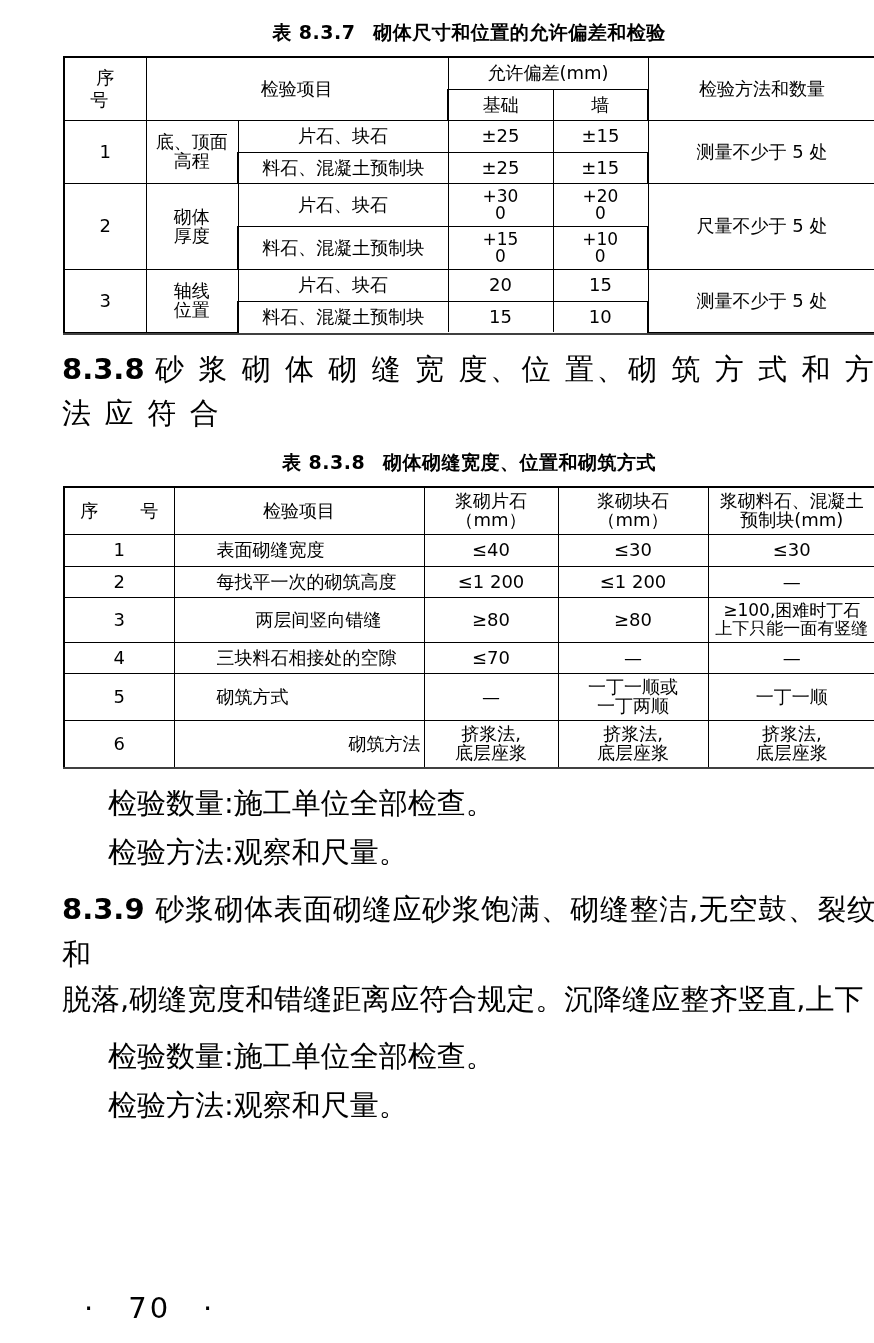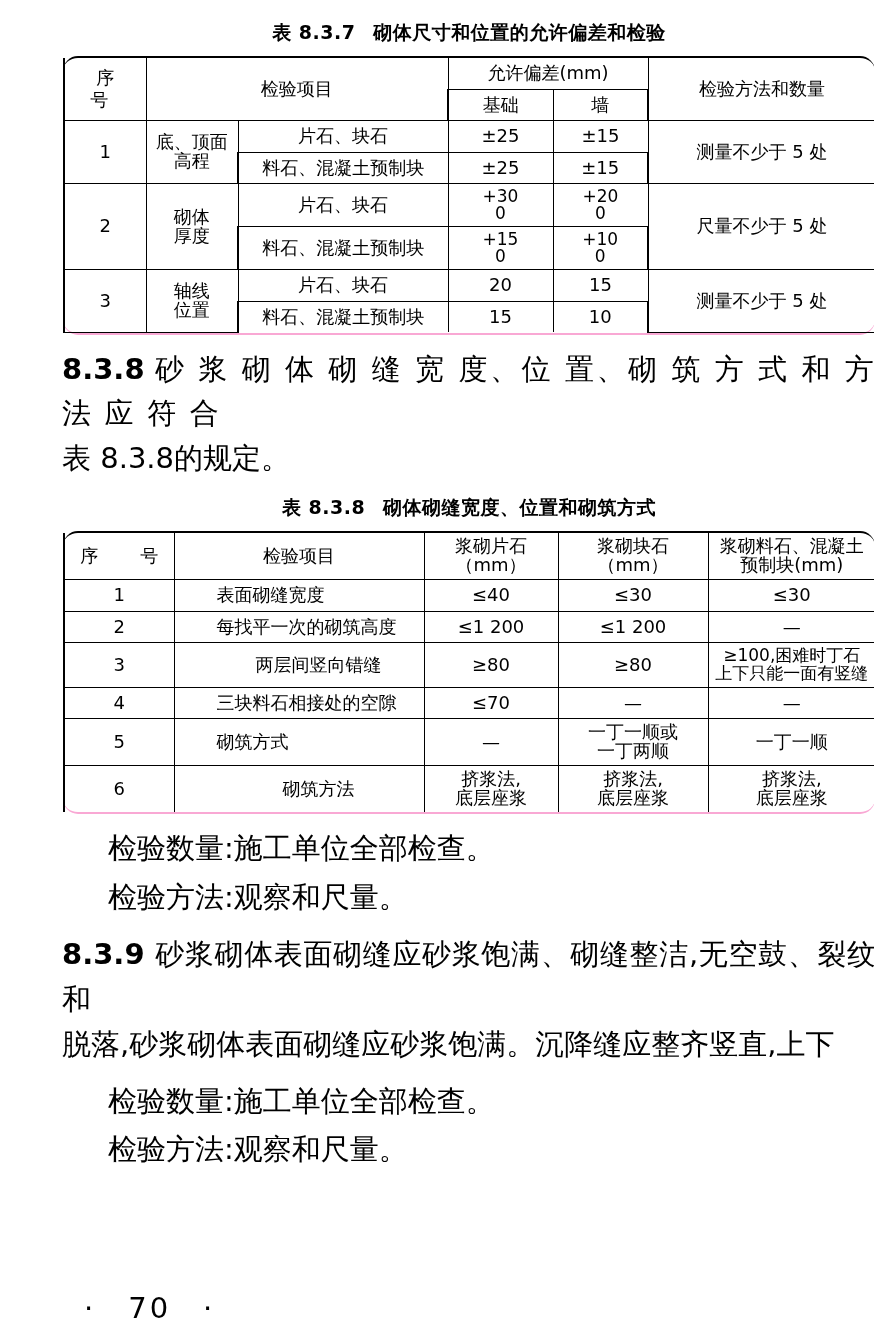--- a/index.html
+++ b/index.html
@@ -51,24 +51,23 @@
     font-size: 18px;
     text-align: center;
     vertical-align: middle;
     padding: 4px 3px;
     line-height: 1.25;
     font-family: "DejaVu Sans", "Liberation Sans", sans-serif;
   }
 
   .tbl-wrap {
     border-top: 2px solid #000;
-    border-bottom: 2px solid #f9a8d4;
+    border-bottom: 2px solid #404040;
     width: 812px;
     margin: 0 auto;
-    border-radius: 15px;
   }
   .tbl-wrap table.doc-table td:first-child { border-left: 2px solid #000; }
   .tbl-wrap table.doc-table td:last-child { border-right: 2px solid #000; }
   .tbl-wrap table.doc-table tr:first-child td { border-top: none; }
   .tbl-wrap table.doc-table tr:last-child td { border-bottom: none; }
 
   .hdr-seq { letter-spacing: 12px; padding-left: 12px; }
   .two-line { line-height: 1.15; }
   .stack { display: block; line-height: 1.05; }
   .small-stack span { display: block; line-height: 1.0; font-size: 17px; }
@@ -200,21 +199,20 @@
         <td>料石、混凝土预制块</td>
         <td>15</td>
         <td>10</td>
       </tr>
     </tbody>
   </table>
   </div>
 
   <p class="body clause">
     <span class="clause-num">8.3.8</span><span class="sp-just">砂 浆 砌 体 砌 缝 宽 度、位 置、砌 筑 方 式 和 方 法 应 符 合</span><br>
-    <span>表 8.3.8的规定。</span>
   </p>
 
   <div class="table-caption" style="margin-top:14px">
     <span class="cap-num">表 8.3.8</span><span>砌体砌缝宽度、位置和砌筑方式</span>
   </div>
 
   <div class="tbl-wrap">
   <table class="doc-table">
     <colgroup>
       <col style="width:110px">
@@ -282,21 +280,21 @@
         <td>—</td>
         <td class="two-line">
           <span class="stack">一丁一顺或</span>
           <span class="stack">一丁两顺</span>
         </td>
         <td>一丁一顺</td>
       </tr>
 
       <tr>
         <td>6</td>
-        <td style="text-align:center;padding-left:42px">砌筑方法</td>
+        <td style="text-align:right;padding-left:42px">砌筑方法</td>
         <td class="two-line">
           <span class="stack">挤浆法,</span>
           <span class="stack">底层座浆</span>
         </td>
         <td class="two-line">
           <span class="stack">挤浆法,</span>
           <span class="stack">底层座浆</span>
         </td>
         <td class="two-line">
           <span class="stack">挤浆法,</span>
@@ -305,21 +303,21 @@
       </tr>
     </tbody>
   </table>
   </div>
 
   <p class="body indent">检验数量:施工单位全部检查。</p>
   <p class="body indent" style="margin-top:4px">检验方法:观察和尺量。</p>
 
   <p class="body clause">
     <span class="clause-num">8.3.9</span><span>砂浆砌体表面砌缝应砂浆饱满、砌缝整洁,无空鼓、裂纹和</span><br>
-    <span>脱落,砂浆砌体表面砌缝应砂浆饱满。沉降缝应整齐竖直,上下</span><br>
+    <span>脱落,砌缝宽度和错缝距离应符合规定。沉降缝应整齐竖直,上下</span><br>
   </p>
 
   <p class="body indent">检验数量:施工单位全部检查。</p>
   <p class="body indent" style="margin-top:4px">检验方法:观察和尺量。</p>
 
   <div class="page-footer">·　70　·</div>
 
 </div>
 
 </body></html>

